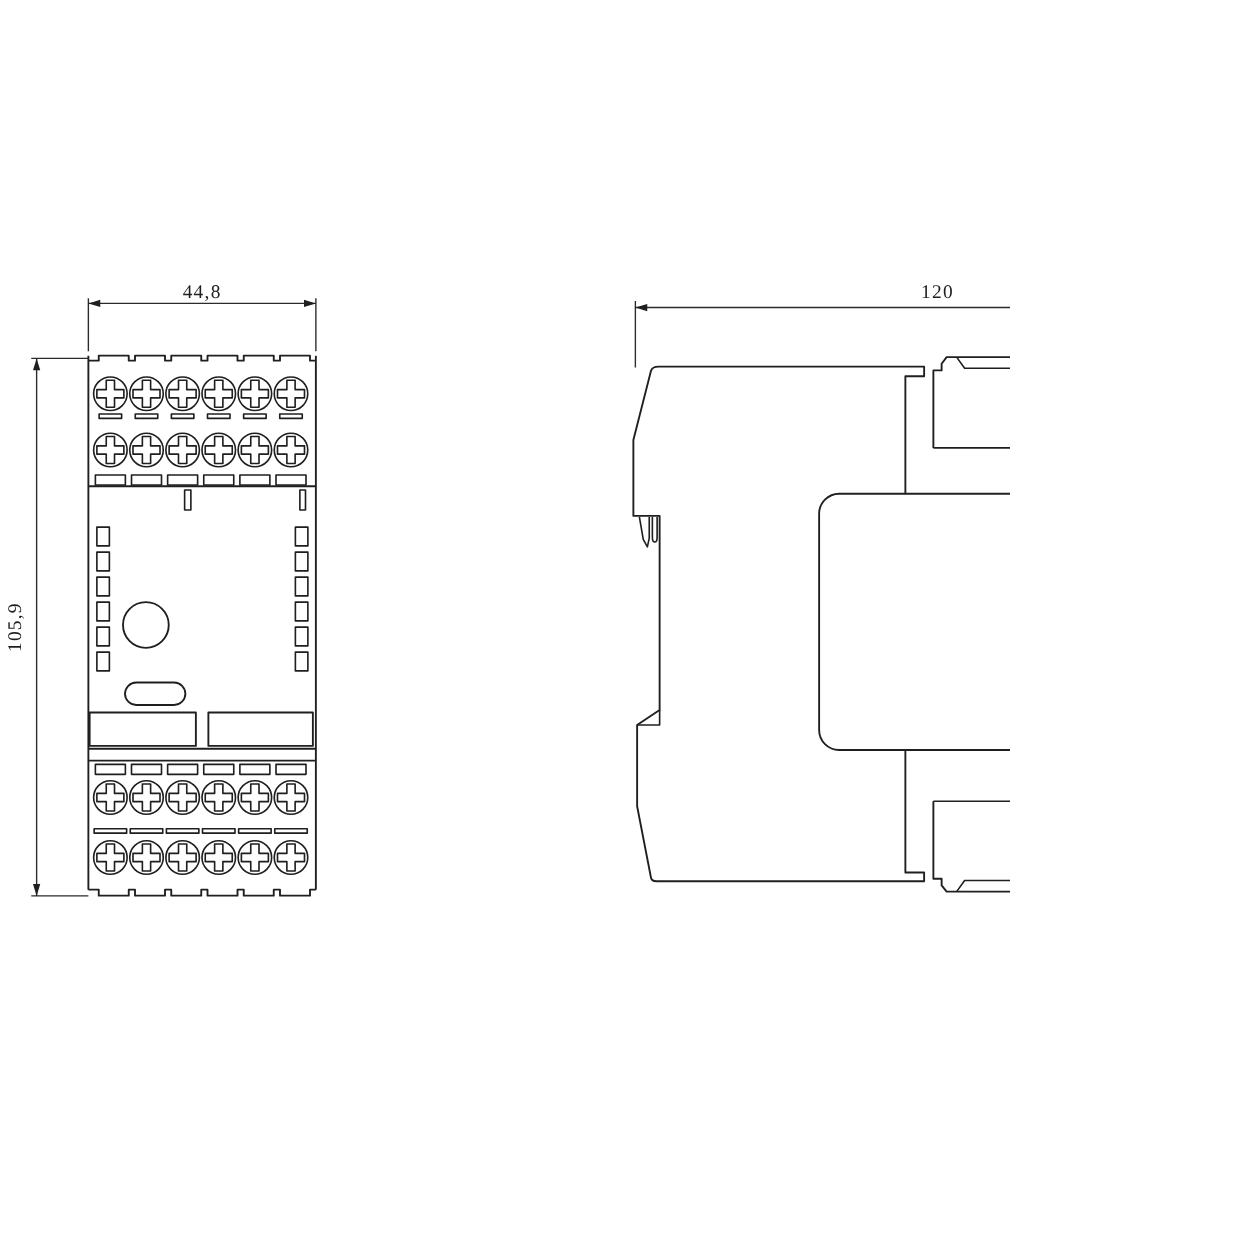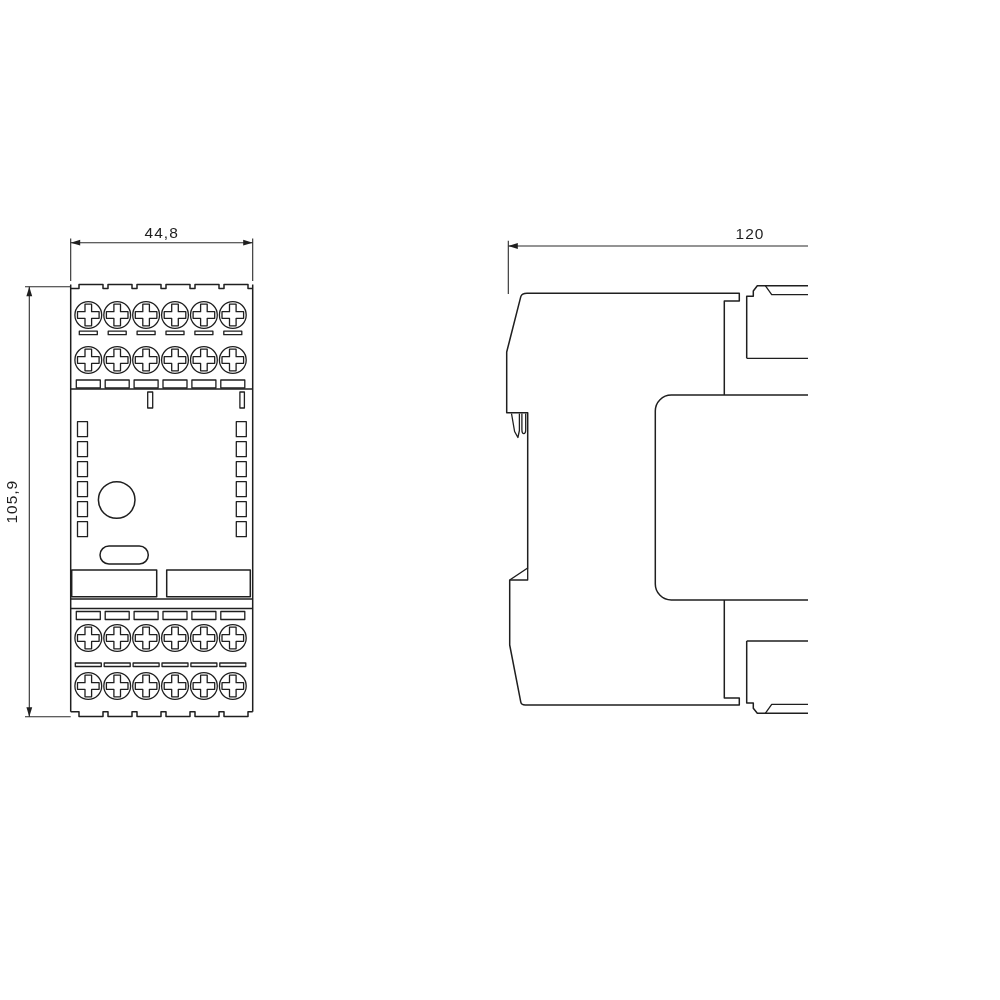--- a/index.html
+++ b/index.html
@@ -1,17 +1,17 @@
 <!DOCTYPE html>
 <html><head>
 <meta charset="utf-8">
 <style>
   html,body{margin:0;padding:0;background:#ffffff;}
   .stage{position:relative;width:808px;height:1000px;background:#ffffff;overflow:hidden;
-         font-family:Liberation Sans, sans-serif;}
+         font-family:Liberation Serif, serif;}
   svg{display:block;}
   .ln{fill:none;stroke:#1f1f1f;stroke-width:1.5;stroke-linejoin:round;stroke-linecap:butt;}
   .thin{fill:none;stroke:#1f1f1f;stroke-width:1.3;stroke-linejoin:round;}
   .dim{fill:none;stroke:#2b2b2b;stroke-width:1.1;}
   .arr{fill:#1f1f1f;stroke:none;}
   .dimtxt{fill:#1f1f1f;font-size:15.5px;letter-spacing:1px;}
 </style>
 </head>
 <body>
 

